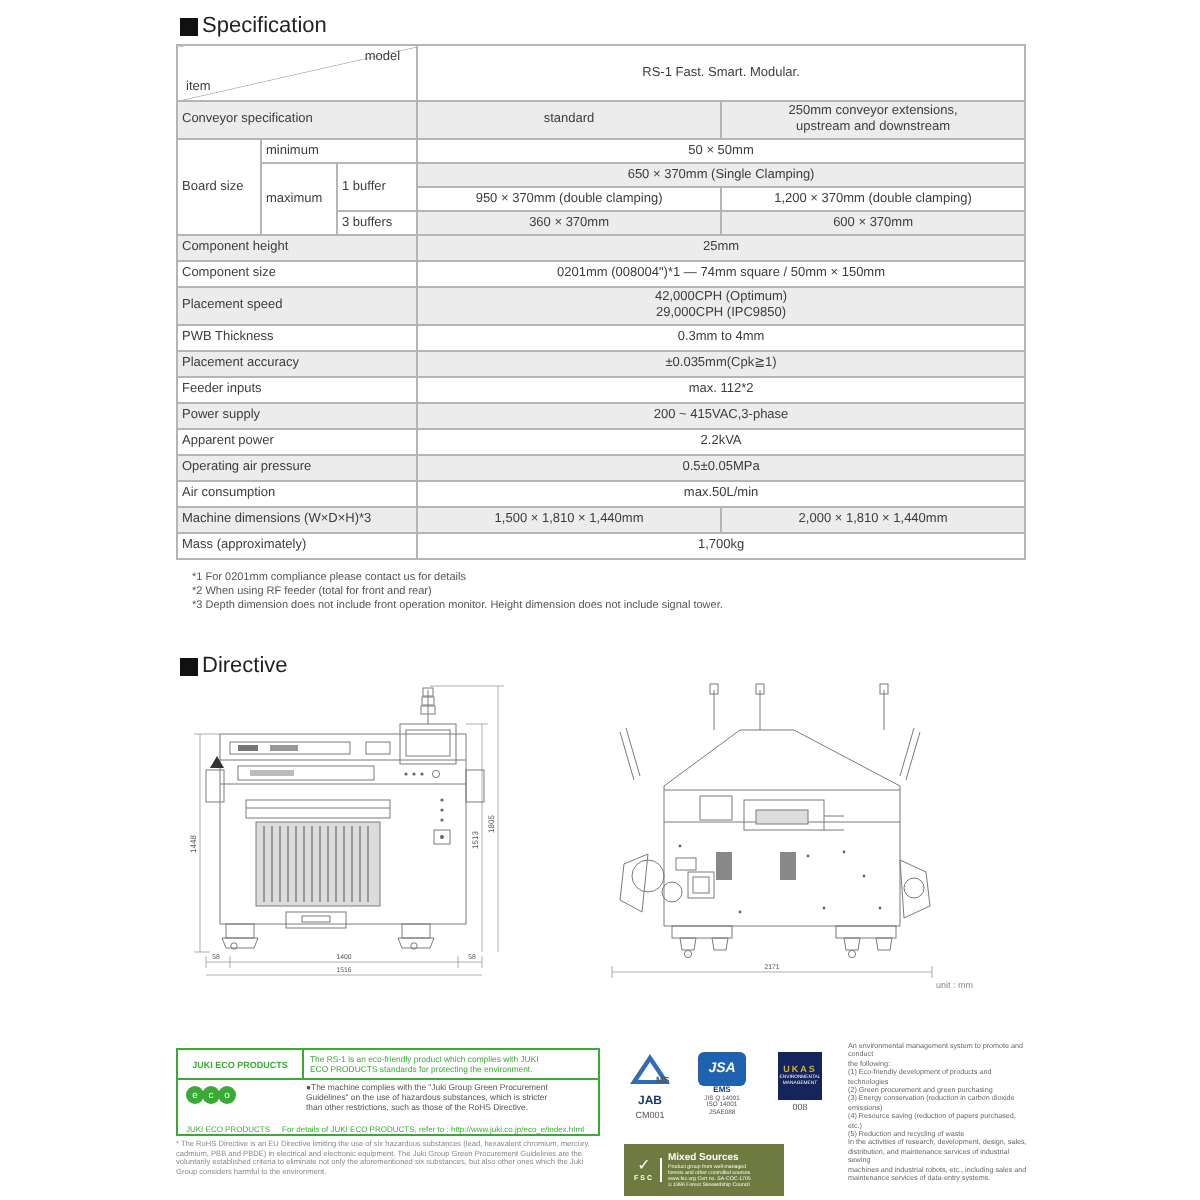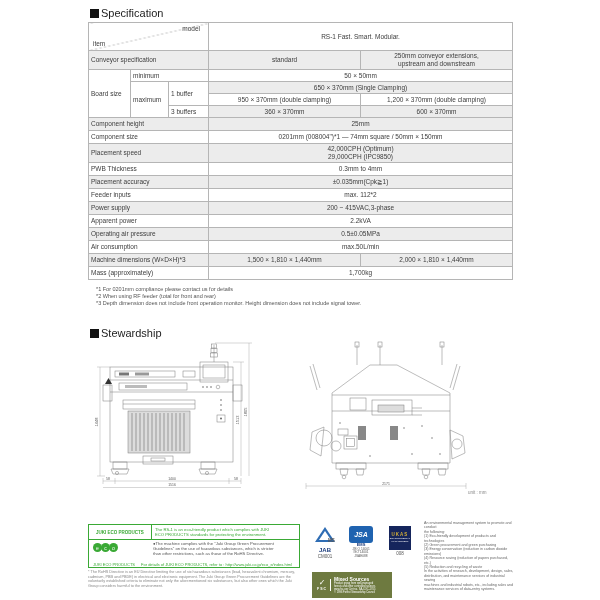--- a/index.html
+++ b/index.html
@@ -167,21 +167,21 @@
     </table>
 
   <div class="footnotes">
     <div>*1  For 0201mm compliance please contact us for details</div>
     <div>*2  When using RF feeder (total for front and rear)</div>
     <div>*3  Depth dimension does not include front operation monitor.  Height dimension does not include signal tower.</div>
   </div>
 
   <div class="heading" style="left:90px;top:327px;">
     <span class="sq"></span>
-    <span>Stewardship</span>
+    <span>Directive</span>
   </div>
 
   <svg style="position:absolute;left:95px;top:340px;" width="160" height="152" viewBox="0 0 160 152">
 
     <line class="dim" x1="5" y1="27" x2="5" y2="136"></line>
       <line class="dim" x1="2" y1="27" x2="15" y2="27"></line>
       <line class="dim" x1="2" y1="136" x2="10" y2="136"></line>
     <text transform="rotate(-90 3 82)" x="3" y="82" font-size="4" text-anchor="middle">1448</text>
     <line class="dim" x1="146" y1="22" x2="146" y2="136"></line>
       <line class="dim" x1="138" y1="22" x2="149" y2="22"></line>

